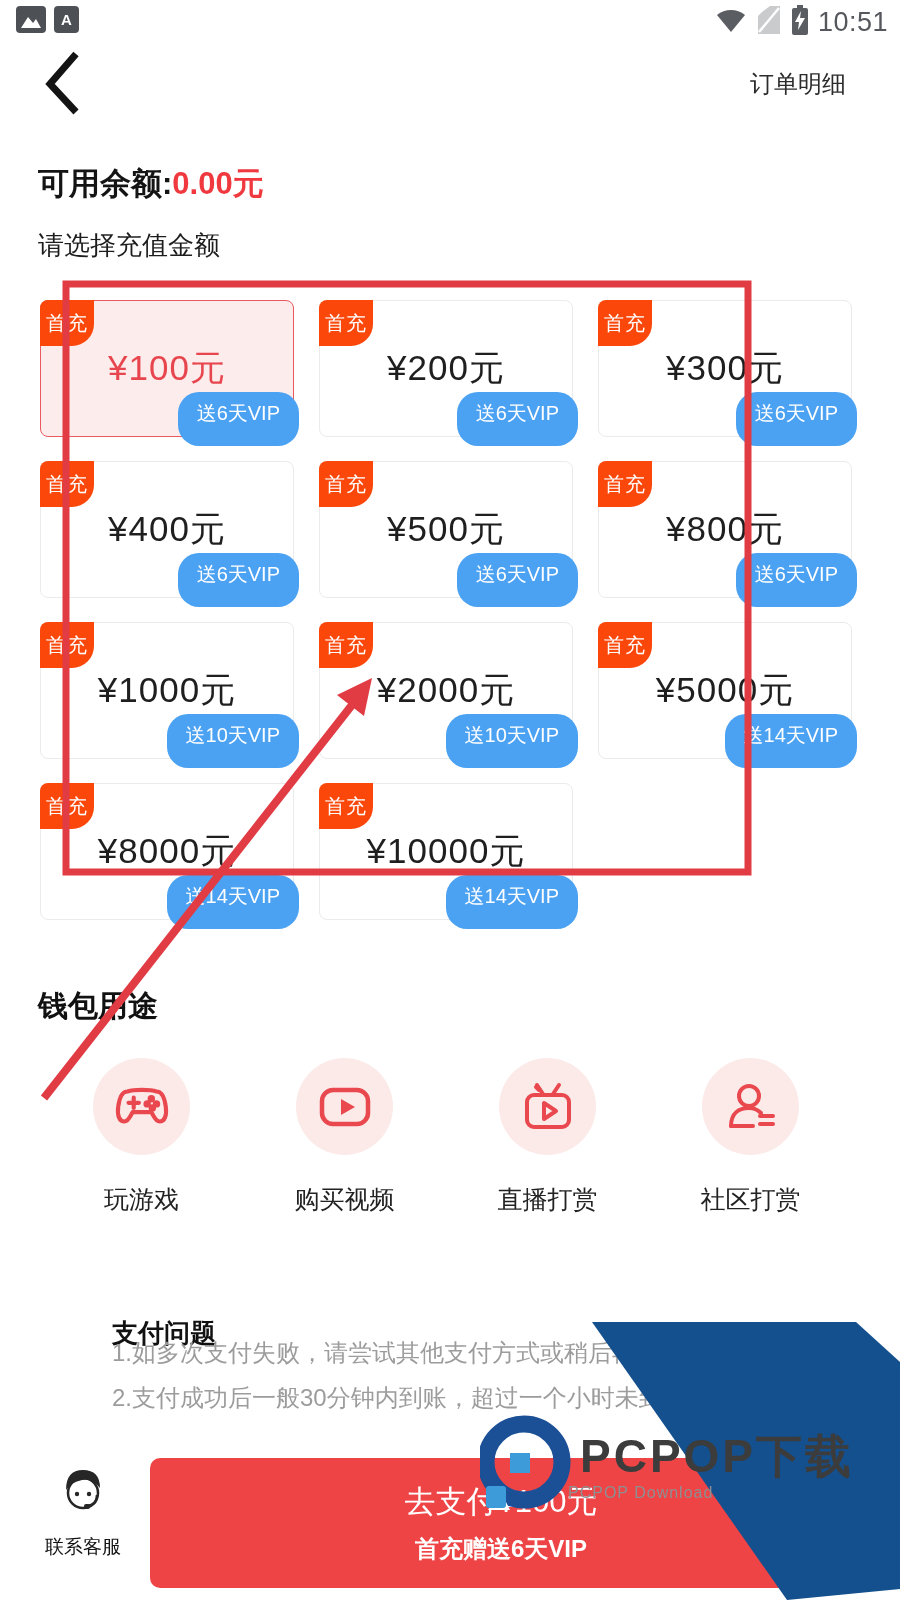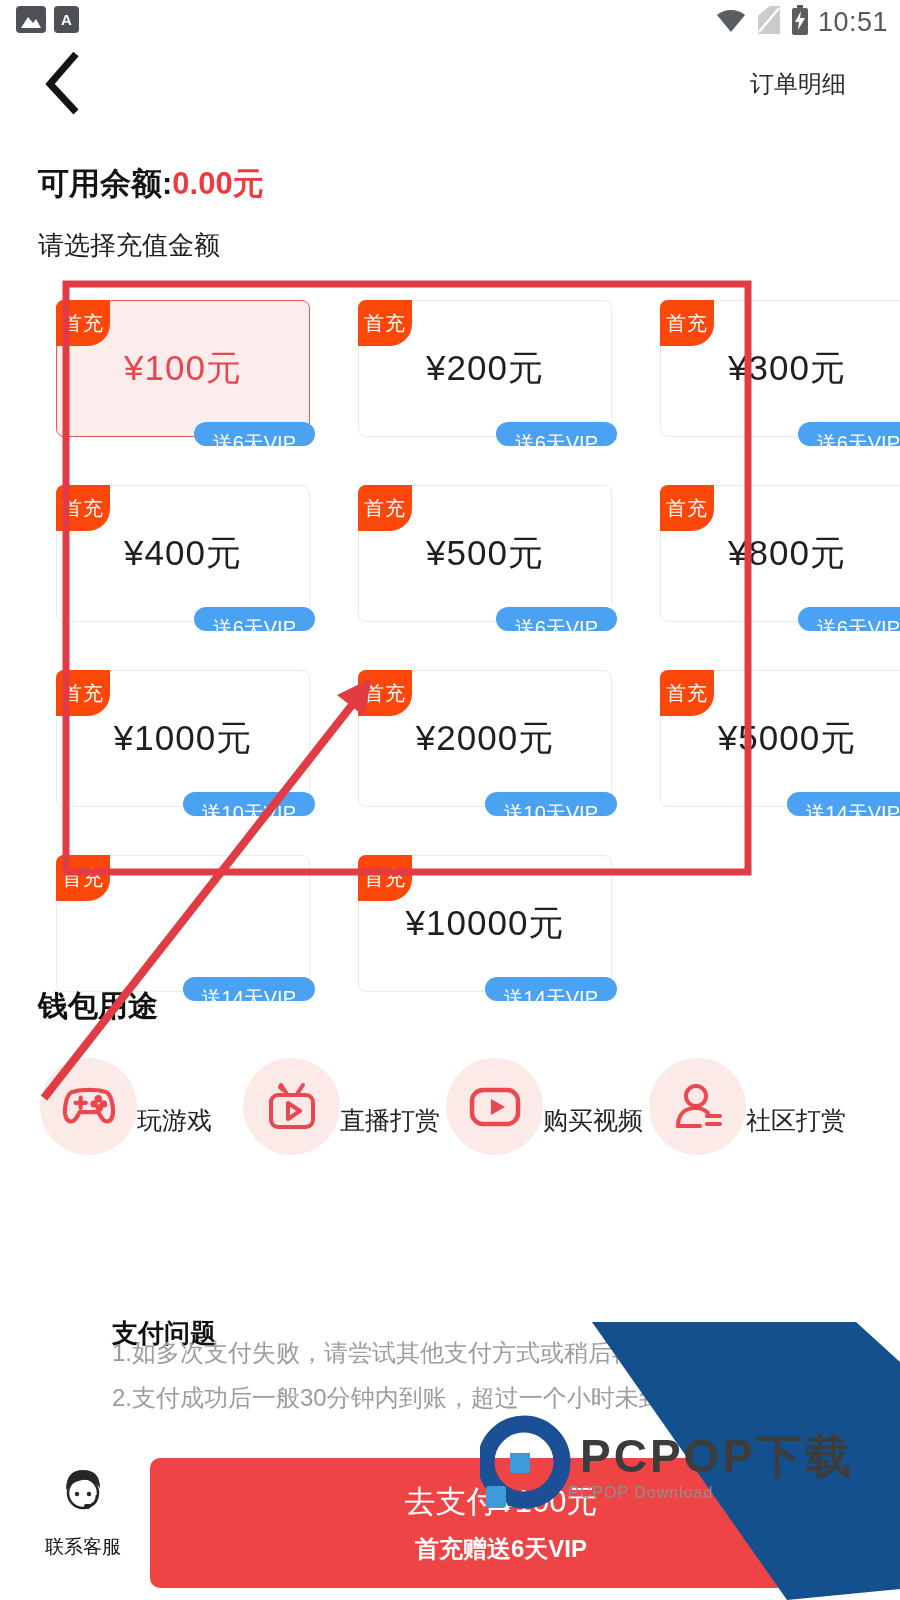--- a/index.html
+++ b/index.html
@@ -20,38 +20,38 @@
   .back{position:absolute;left:40px;top:8px;width:48px;height:68px;cursor:pointer;}
   .title{position:absolute;left:0;right:0;top:22px;text-align:center;font-size:31px;color:#141414;}
   .order-link{position:absolute;right:54px;top:28px;font-size:24px;color:#2b2b2b;cursor:pointer;}
 
   
   .balance{position:absolute;left:38px;top:163px;font-size:31px;font-weight:600;color:#141414;}
   .balance .val{color:#F0393F;font-weight:700;text-align:center;}
   .choose{position:absolute;left:38px;top:228px;font-size:26px;color:#1d1d1d;}
 
   
-  .grid{position:absolute;left:56px;top:300px;width:812px;
+  .grid{position:absolute;left:40px;top:300px;width:812px;
         display:grid;grid-template-columns:repeat(3,254px);grid-auto-rows:137px;
-        column-gap:25px;row-gap:24px;gap:48px;}
+        column-gap:25px;row-gap:24px;}
   .card{position:relative;background:#fff;border:1px solid #ebebeb;border-radius:8px;
         display:flex;align-items:center;justify-content:center;cursor:pointer;}
   .card .amt{font-size:35px;color:#1f1f1f;letter-spacing:1px;}
   .card.selected{background:#FCECEC;border:1.5px solid #E95A60;}
   .card.selected .amt{color:#E8464E;}
   .badge{position:absolute;top:-1px;left:-1px;width:54px;height:46px;background:#FB470A;color:#fff;
          font-size:20px;display:flex;align-items:center;justify-content:center;
          border-radius:8px 0 22px 0;letter-spacing:1px;}
-  .pill{position:absolute;right:-6px;bottom:-10px;height:24px;line-height:42px;padding:0 19px;
+  .pill{position:absolute;right:-6px;bottom:-10px;height:54px;line-height:42px;padding:0 19px;
         background:#4BA1F2;color:#fff;font-size:20px;border-radius:21px;white-space:nowrap;}
 
   
   .wallet-title{position:absolute;left:38px;top:986px;font-size:30px;font-weight:700;color:#111;}
   .usage-row{position:absolute;left:40px;top:1058px;width:812px;display:flex;}
-  .usage{flex:1;display:flex;align-items:center;}
+  .usage{flex:1;display:flex;flex-direction:column;align-items:center;}
   .u-circle{width:97px;height:97px;border-radius:50%;background:#FCEAE9;
             display:flex;align-items:center;justify-content:center;}
   .u-label{margin-top:28px;font-size:25px;color:#222;}
 
   
   .issues-title{position:absolute;left:112px;top:1274px;font-size:26px;font-weight:700;color:#111;margin-top:42px;}
   .issues{position:absolute;left:112px;top:1330px;width:700px;font-size:24px;color:#9c9c9c;line-height:45px;}
 
   
   .service{position:absolute;left:28px;top:1462px;width:110px;text-align:center;cursor:pointer;}
@@ -162,20 +162,21 @@
         <div class="amt">¥2000元</div>
         <div class="pill">送10天VIP</div>
       </div>
       <div class="card">
         <span class="badge">首充</span>
         <div class="amt">¥5000元</div>
         <div class="pill">送14天VIP</div>
       </div>
       <div class="card">
         <span class="badge">首充</span>
+        <div class="amt">¥8000元</div>
         <div class="pill">送14天VIP</div>
       </div>
       <div class="card">
         <span class="badge">首充</span>
         <div class="amt">¥10000元</div>
         <div class="pill">送14天VIP</div>
       </div>
     </div>
 
   <div class="wallet-title">钱包用途</div>
@@ -189,38 +190,38 @@
           <circle cx="37" cy="15" r="1.6" fill="#E9484F"></circle>
             <circle cx="42" cy="20" r="1.6" fill="#E9484F"></circle>
           <circle cx="33" cy="20" r="1.6" fill="#E9484F"></circle>
             <circle cx="38" cy="24" r="1.6" fill="#E9484F"></circle>
         </svg>
       </div>
       <div class="u-label">玩游戏</div>
     </div>
     <div class="usage">
       <div class="u-circle">
+        <svg width="56" height="48" viewBox="0 0 56 48" fill="none" stroke="#E9484F" stroke-width="4.5" stroke-linejoin="round">
+          <rect x="5" y="7" width="46" height="34" rx="11"></rect>
+          <polygon points="24,16 24,32 38,24" fill="#E9484F" stroke="none"></polygon>
+        </svg>
+      </div>
+      <div class="u-label">购买视频</div>
+    </div>
+    <div class="usage">
+      <div class="u-circle">
         <svg width="56" height="52" viewBox="0 0 56 52" fill="none" stroke="#E9484F" stroke-width="4" stroke-linecap="round" stroke-linejoin="round">
           <rect x="7" y="14" width="42" height="32" rx="7"></rect>
           <line x1="17" y1="4" x2="23" y2="13"></line>
             <line x1="39" y1="4" x2="33" y2="13"></line>
           <path d="M16 6 L19 9"></path>
           <polygon points="24,22 24,38 36,30"></polygon>
         </svg>
       </div>
       <div class="u-label">直播打赏</div>
-    </div>
-    <div class="usage">
-      <div class="u-circle">
-        <svg width="56" height="48" viewBox="0 0 56 48" fill="none" stroke="#E9484F" stroke-width="4.5" stroke-linejoin="round">
-          <rect x="5" y="7" width="46" height="34" rx="11"></rect>
-          <polygon points="24,16 24,32 38,24" fill="#E9484F" stroke="none"></polygon>
-        </svg>
-      </div>
-      <div class="u-label">购买视频</div>
     </div>
     <div class="usage">
       <div class="u-circle">
         <svg width="56" height="50" viewBox="0 0 56 50" fill="none" stroke="#E9484F" stroke-width="4" stroke-linecap="round" stroke-linejoin="round">
           <circle cx="26" cy="14" r="10"></circle>
           <path d="M8 44 C8 31 16 26 26 26 C31 26 35 28 38 31"></path>
           <path d="M8 44 L30 44"></path>
           <line x1="37" y1="34" x2="50" y2="34"></line>
           <line x1="37" y1="42" x2="50" y2="42"></line>
         </svg>

